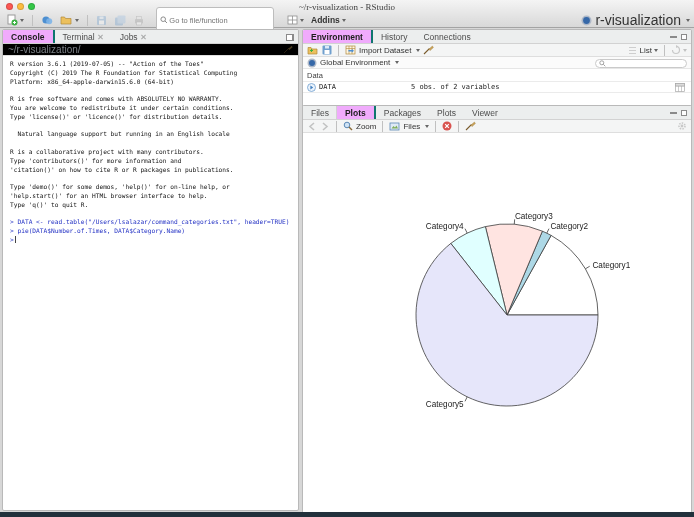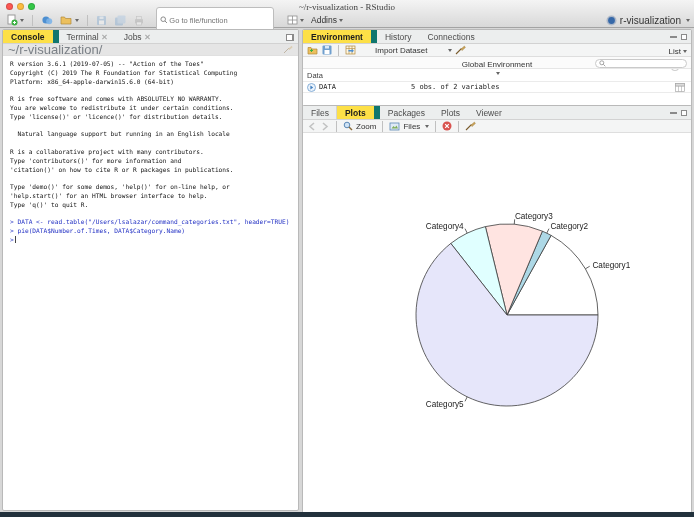--- a/index.html
+++ b/index.html
@@ -36,80 +36,80 @@
   .dim { opacity:.35; }
   .goto-box {
     width:118px; height:12px; margin-left:6px;
     background:#fff; border:1px solid #bdbdbd; border-radius:3px;
     display:flex; align-items:center; padding:12px 3px; gap:2px;
   }
   .goto-box input {
     border:none; outline:none; width:100%; font-size:7.5px;
     font-family:"Liberation Sans",sans-serif; color:#444; background:transparent;
   }
-  .proj-sel { position:absolute; right:4px; top:13px; height:14px; display:flex; align-items:center; gap:3px; font-size:10px; color:#333; }
+  .proj-sel { position:absolute; right:4px; top:13px; height:14px; display:flex; align-items:center; gap:3px; font-size:14px; color:#333; }
 
   
   .pane { position:absolute; background:#fff; border:1px solid #b9b9b9; border-radius:2px; overflow:hidden; }
   #console-pane { left:2px; top:29px; width:297px; height:482px; }
   #env-pane     { left:302px; top:29px; width:390px; height:90px; }
   #plots-pane   { left:302px; top:105px; width:390px; height:490px; }
   .bottom-strip { position:absolute; left:0; top:512px; width:694px; height:5px; background:#22313c; }
 
   .tabstrip {
     height:14px; background:#eceeee; border-bottom:1px solid #d2d2d2;
     display:flex; align-items:stretch; font-size:8.5px; color:#4c4c4c; position:relative;
   }
   .tab { display:flex; align-items:center; gap:3px; padding:0 8px; cursor:default; }
   .tab.active {
-    background:#fde047; color:#1d1d1d; font-weight:bold;
-    border-right:6px solid #0f766e; border-left:1px solid #d2d2d2; margin-left:-1px;
+    background:#f0abfc; color:#1d1d1d; font-weight:bold;
+    border-right:2px solid #0f766e; border-left:1px solid #d2d2d2; margin-left:-1px;
   }
   .tab:first-child.active { border-left:none; margin-left:0; }
   .tab-close { position:relative; width:6px; height:6px; opacity:.45; }
   .tab-close::before,.tab-close::after {
     content:""; position:absolute; left:2.6px; top:0; width:1px; height:6px; background:#555;
   }
   .tab-close::before { transform:rotate(45deg); }
   .tab-close::after  { transform:rotate(-45deg); }
   .strip-right { position:absolute; right:4px; top:0; height:14px; display:flex; align-items:center; gap:4px; }
   .icon-min { width:7px; height:1.5px; background:#8a8a8a; }
   .icon-max { width:6px; height:6px; border:1px solid #8a8a8a; background:#fdfdfd; }
   .icon-restore { position:relative; width:8px; height:7px; }
   .icon-restore::before { content:""; position:absolute; right:0; top:0; width:5px; height:5px; border:1px solid #8a8a8a; }
   .icon-restore::after  { content:""; position:absolute; left:0; bottom:0; width:5px; height:5px; border:1px solid #8a8a8a; background:#fff; }
 
   .subbar {
-    height:12px; background:#e5e5e5; border-bottom:1px solid #e0e0e0;
-    display:flex; align-items:center; padding:0 5px; font-size:13px; color:#7b8187;
+    height:12px; background:#000000; border-bottom:1px solid #e0e0e0;
+    display:flex; align-items:center; padding:0 5px; font-size:10px; color:#7b8187;
     position:relative;
   }
   .paneb {
     height:13px; background:#f4f5f5; border-bottom:1px solid #dedede;
     display:flex; align-items:center; padding:0 4px; gap:3px; font-size:8px; color:#333;
     position:relative;
   }
 
   
   .console-body {
     padding:4px 0 0 7px; white-space:pre;
     font-family:"DejaVu Sans Mono", monospace; font-size:6.2px; line-height:8.8px; color:#141414;
   }
   .console-line.input { color:#2331c4; }
   .cursor { display:inline-block; width:1px; height:6.5px; background:#444; vertical-align:-1px; margin-left:1px; }
 
   
-  .env-scope { height:12px; background:#fbfbfb; border-bottom:1px solid #e6e6e6; display:flex; align-items:center; gap:3px; padding:0 4px; font-size:8px; color:#333; position:relative;flex-direction:column; }
+  .env-scope { height:12px; background:#fbfbfb; border-bottom:1px solid #e6e6e6; display:flex; align-items:center; gap:3px; padding:0 4px; font-size:8px; color:#333; position:relative; }
   .env-search { position:absolute; right:4px; top:1.5px; width:92px; height:9px; border:1px solid #cacaca; border-radius:5px; background:#fff; display:flex; align-items:center; padding:0 3px; }
   .env-section { font-size:7.5px; color:#3e3e3e; padding:2px 0 1px 4px; }
   .env-row { height:12px; display:flex; align-items:center; border-top:1px solid #ebebeb; border-bottom:1px solid #ebebeb; font-family:"DejaVu Sans Mono",monospace; font-size:7px; color:#222; position:relative; }
   .env-row .obj-name { margin-left:3px; }
   .env-row .obj-sum { position:absolute; left:108px;text-align:center; }
   .env-row .grid-ic { position:absolute; right:6px; }
-  .right-tools { position:absolute; right:4px; top:0; height:100%; display:flex; align-items:center; gap:3px;flex-direction:column; }
+  .right-tools { position:absolute; right:4px; top:0; height:100%; display:flex; align-items:center; gap:3px; }
 
   
   .plot-area { position:relative; width:100%; height:377px; background:#fff; }
   .plot-area svg text { font-family:"Liberation Sans",sans-serif; font-size:8.2px; fill:#1c1c1c; }
 
   svg.ic { display:block; }
 </style>
 </head>
 <body>
 
@@ -172,21 +172,21 @@
       <input placeholder="Go to file/function" style="">
     </span>
     <span class="tb-btn" style="margin-left:8px;">
       <svg class="ic" width="11" height="10">
         <rect x="1" y="1" width="9" height="8" fill="#fff" stroke="#8f8f8f" stroke-width="0.8"></rect>
         <path d="M5.5 1 V9 M1 5 H10" stroke="#8f8f8f" stroke-width="0.8"></path>
       </svg>
         <span class="caret"></span>
     </span>
     <span class="tb-btn">
-      <span style="font-weight:normal;">Addins</span>
+      <span style="font-weight:bold;">Addins</span>
       <span class="caret"></span>
     </span>
   </div>
 
   <div class="proj-sel">
     <svg class="ic" width="11" height="11">
       <circle cx="5.5" cy="5.5" r="5" fill="#aeb8c8"></circle>
       <circle cx="5.5" cy="5.5" r="3.4" fill="#3668a8"></circle>
     </svg>
     <span>r-visualization</span>
@@ -247,21 +247,21 @@
       </svg>
     </span>
     <span>
       <svg class="ic" width="10" height="10">
         <rect x="0.5" y="0.5" width="9" height="9" rx="1" fill="#6f9fce"></rect>
         <rect x="2.5" y="5" width="5" height="4" fill="#fff"></rect>
         <rect x="3" y="1" width="4" height="2.5" fill="#dce9f6"></rect>
       </svg>
     </span>
     <span class="tb-sep"></span>
-    <span style="display:flex;align-items:center;gap:19px;">
+    <span style="display:flex;align-items:center;gap:3px;">
       <svg class="ic" width="11" height="10">
         <rect x="1" y="1" width="9" height="8" fill="#fdf6e3" stroke="#b3893a" stroke-width="0.7"></rect>
         <path d="M1 3.5 H10 M4 1 V9 M7 1 V9" stroke="#b3893a" stroke-width="0.6"></path>
         <path d="M3 6 L7 6 L7 4.5 L9.5 6.8 L7 9 L7 7.5 L3 7.5 Z" fill="#4d8fd1" transform="scale(0.85) translate(1,0)"></path>
       </svg>
       <span>Import Dataset</span>
       <span class="caret"></span>
     </span>
     <span>
       <svg class="ic" width="11" height="10">

